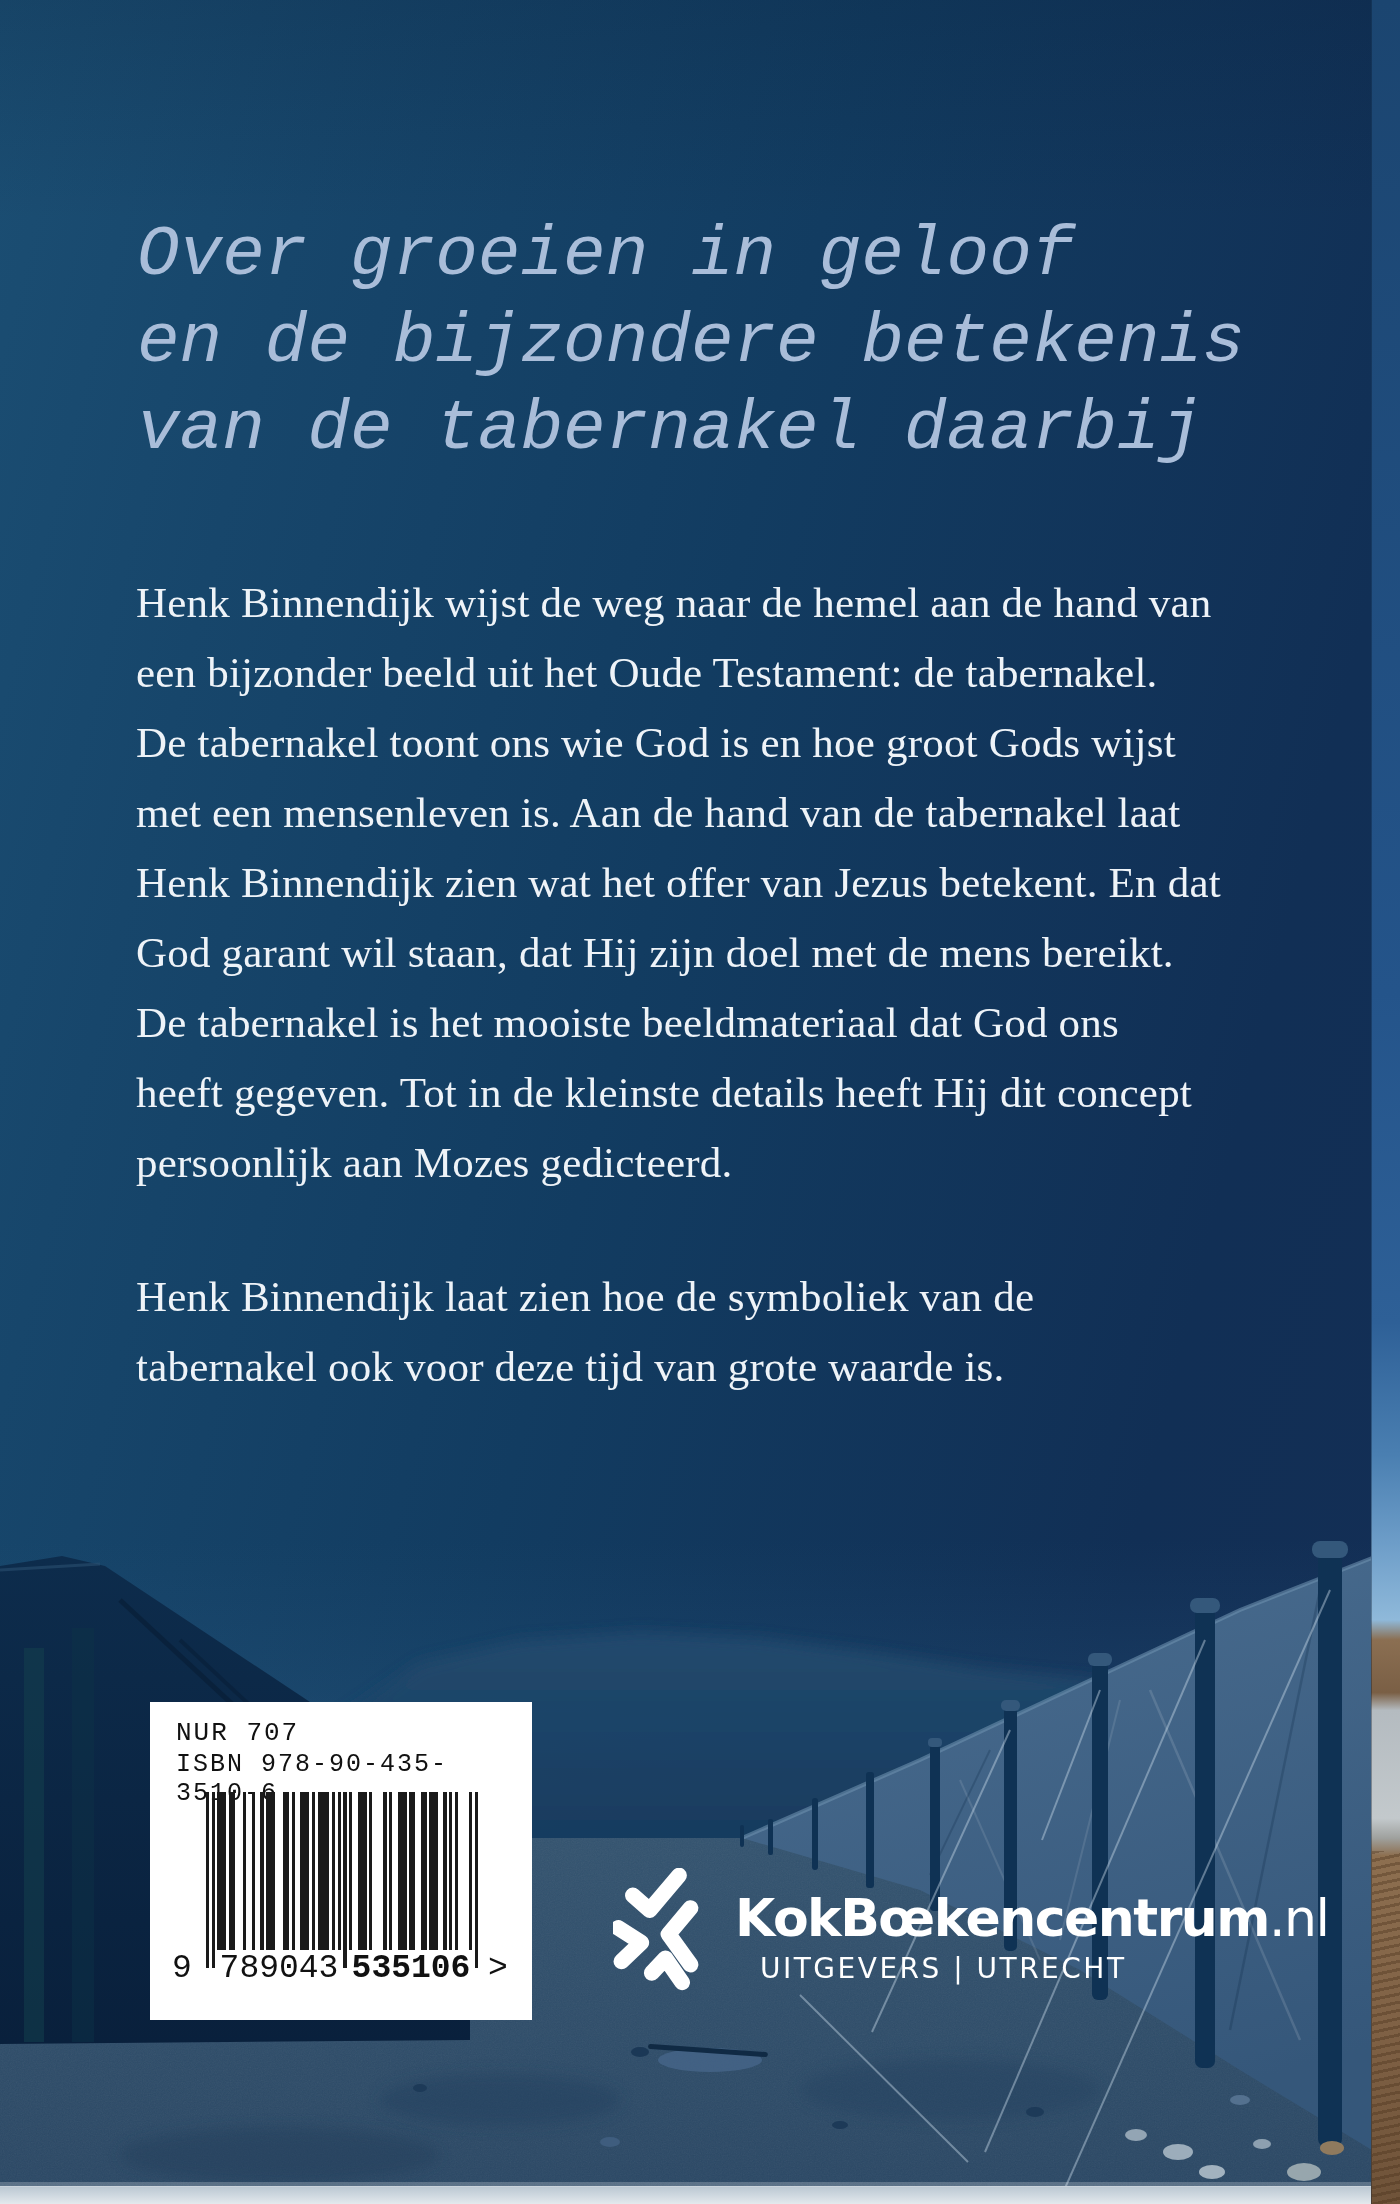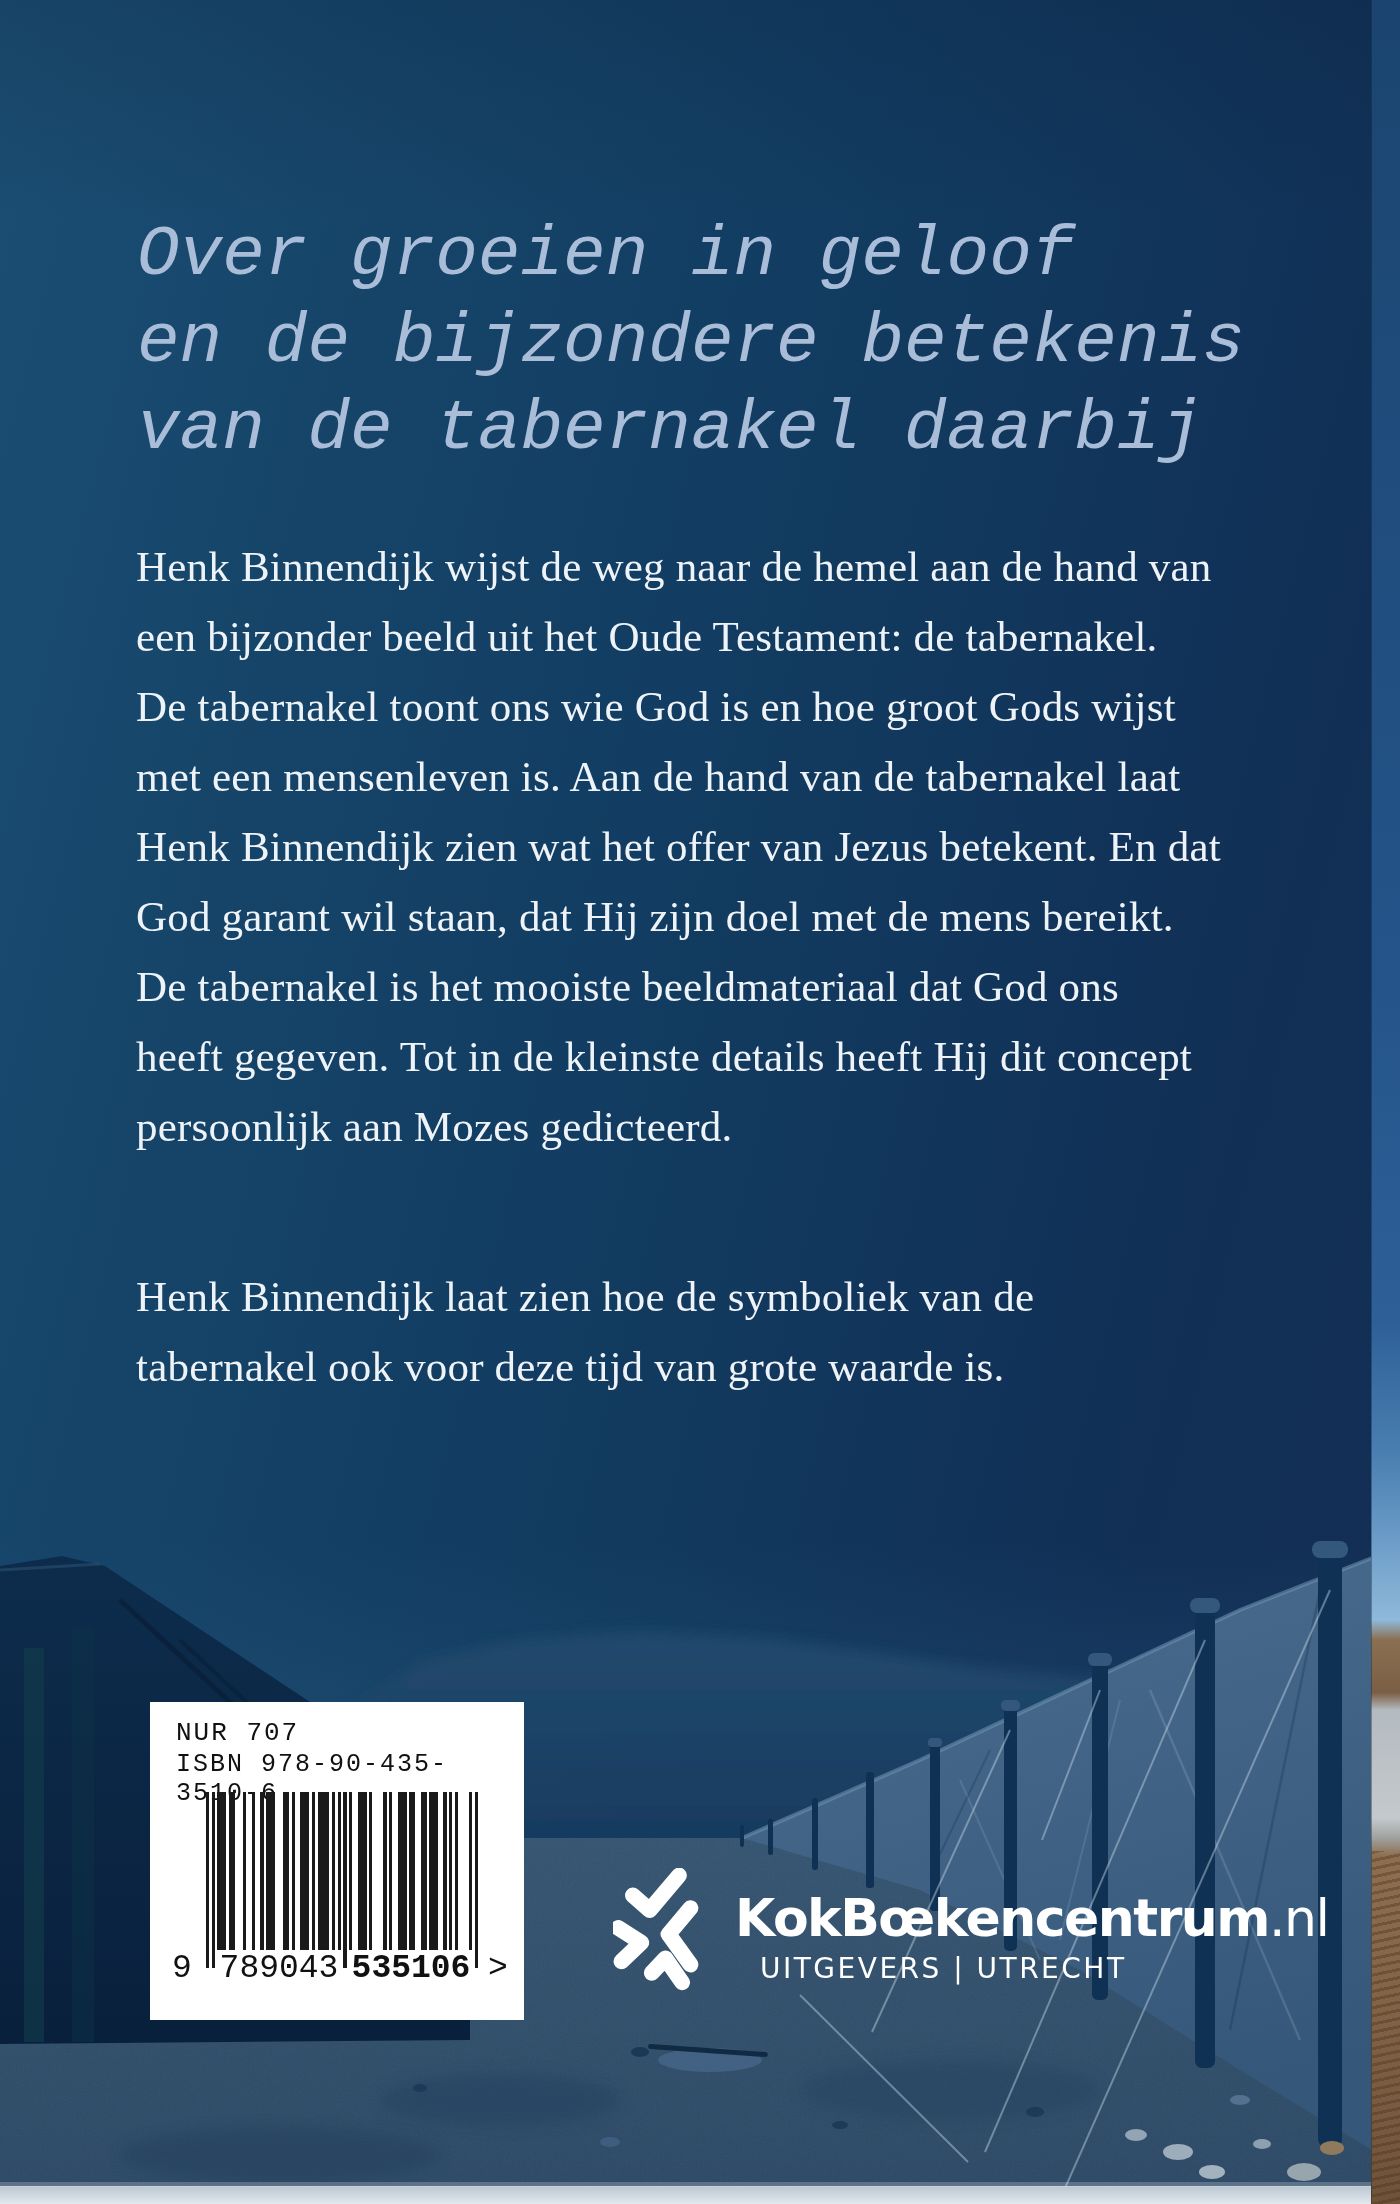--- a/index.html
+++ b/index.html
@@ -25,21 +25,21 @@
     white-space:nowrap;
   }
   .bodytext{
     position:absolute;left:136px;
     font-family:"Liberation Serif", serif;
     font-size:43px;line-height:70px;
     color:#eef3f8;
     white-space:nowrap;
     letter-spacing:.2px;
   }
-  .para1{top:532px;}
+  .para1{top:568px;}
   .para2{top:1262px;}
   
   .photo{position:absolute;left:0;top:1400px;width:1400px;height:804px;}
   
   .edge-strip{
     position:absolute;top:0;right:0;width:28px;height:2204px;
     background:linear-gradient(to bottom,
       #1b4570 0%, #24548a 45%, #2e6097 60%, #4a7fb1 66%, #6d9dc8 70%, #8fb9da 73.5%,
       #8b6f52 74.4%, #7a5f45 76.8%,
       #b4bbc0 77.6%, #c3c9cc 82.5%, #9fa19e 83.4%,
@@ -47,20 +47,21 @@
     border-left:1px solid rgba(5,20,40,.35);
   }
   .edge-strip::after{
     content:"";position:absolute;left:0;right:0;top:84%;bottom:0;
     background:repeating-linear-gradient(168deg, rgba(70,46,24,.35) 0 3px, rgba(0,0,0,0) 3px 8px);
   }
   
   .barcode-box{
     position:absolute;left:150px;top:1702px;width:374px;height:318px;
     background:#ffffff;
+    padding-left:8px;
   }
   .bc-nur,.bc-isbn{
     position:absolute;left:26px;
     font-family:"Liberation Mono", monospace;
     color:#111;letter-spacing:2px;
   }
   .bc-nur{top:16px;font-size:26px;}
   .bc-isbn{top:48px;font-size:25px;}
   .bars{position:absolute;left:56px;top:90px;width:272px;height:176px;}
   .bars .m{position:absolute;top:0;background:#1a1a1a;}

